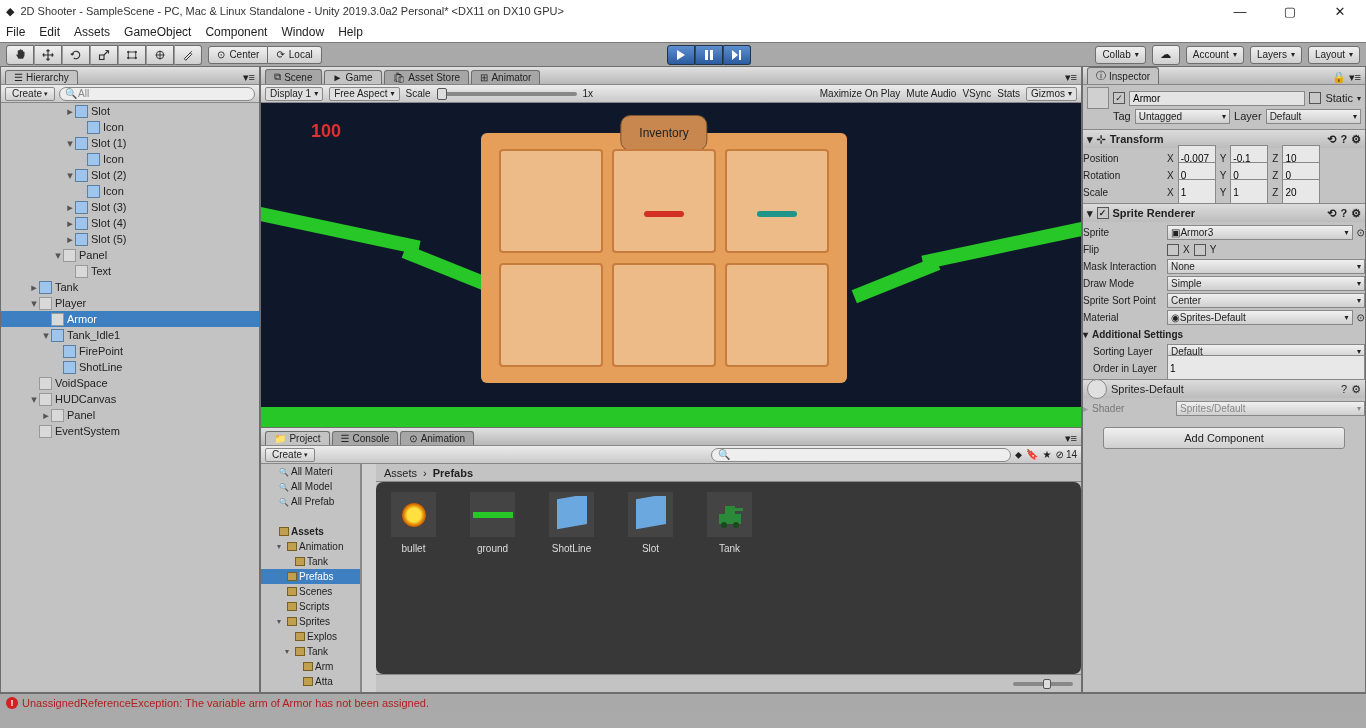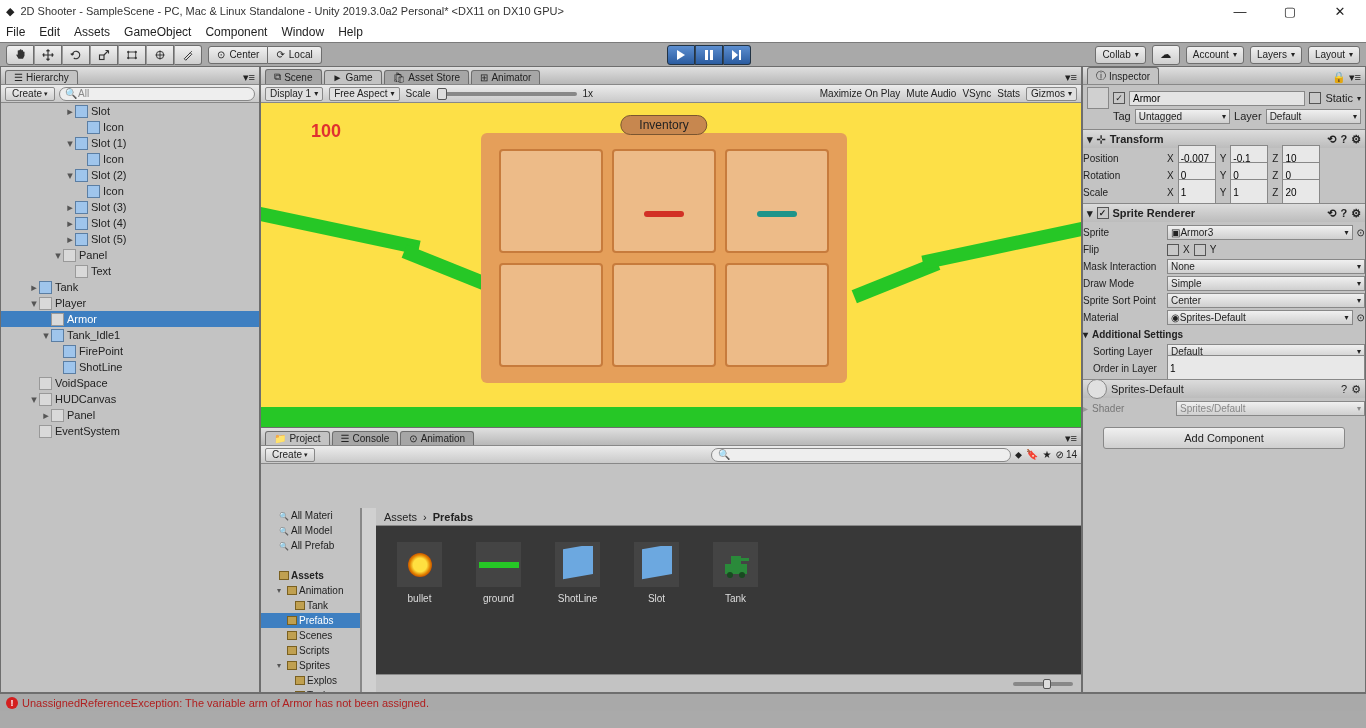--- a/index.html
+++ b/index.html
@@ -46,37 +46,37 @@
   .hicon { width:13px; height:13px; background:#d9d9d9; border:1px solid #999; margin-right:3px; }
   .hicon.pref { background:#9fc5ec; border-color:#5b7ea3; }
 
   
   .center { flex:1; display:flex; flex-direction:column; min-width:0; }
   .center-top { flex:1; background:#c3c3c3; border:1px solid #6e6e6e; display:flex; flex-direction:column; min-height:0; }
   .view-tabs { height:18px; background:linear-gradient(#e0e0e0,#b8b8b8); display:flex; align-items:flex-end; padding-left:4px; border-bottom:1px solid #888; }
   .gamebar { height:18px; background:linear-gradient(#ececec,#c9c9c9); border-bottom:1px solid #888; display:flex; align-items:center; padding:0 4px; font-size:10px; gap:6px; }
   .gamebar .dd { padding:0 4px; border:1px solid #888; background:#e0e0e0; height:14px; display:flex; align-items:center; border-radius:2px; }
   .gamebar .dd::after { content:"▾"; margin-left:3px; font-size:8px; }
-  .game-view { flex:1; background:#fde047; position:relative; overflow:hidden; }
+  .game-view { flex:1; background:#0f172a; position:relative; overflow:hidden; }
   .ground { position:absolute; background:#26c726; }
   .hp { position:absolute; left:50px; top:18px; color:#e03030; font-weight:bold; font-size:18px; font-family:Arial; }
   .inv-panel { position:absolute; left:220px; top:30px; width:366px; height:250px; background:#e59f5a; border-radius:6px; }
-  .inv-label { position:absolute; left:50%; transform:translateX(-50%); top:-18px; background:#c7874f; border:1px solid #7a5530; padding:2px 18px; font-size:12px; color:#222; border-radius:10px; }
+  .inv-label { position:absolute; left:50%; transform:translateX(-50%); top:-18px; background:#c7874f; border:1px solid #7a5530; padding:10px 18px; font-size:12px; color:#222; border-radius:10px; }
   .slot { position:absolute; width:104px; height:104px; background:#edbb88; border:2px solid #c77b3c; border-radius:4px; }
 
   .center-bottom { height:265px; display:flex; flex-direction:column; background:#c3c3c3; border:1px solid #6e6e6e; border-top:none; }
-  .proj-body { flex:1; display:flex; min-height:0;margin-top:44px; }
+  .proj-body { flex:1; display:flex; min-height:0; }
   .proj-tree { width:100px; border-right:1px solid #888; overflow:hidden; font-size:10px; }
   .prow { height:15px; display:flex; align-items:center; padding-left:2px; gap:2px; white-space:nowrap; }
   .prow.sel { background:#3e7fc1; color:#fff; }
   .ficon { width:10px; height:9px; background:#c0a050; border:1px solid #7a6020; }
   .sicon::before { content:"🔍"; font-size:8px; color:#d6a200; }
   .proj-grid { flex:1; display:flex; flex-direction:column; }
   .crumb { height:18px; border-bottom:1px solid #888; display:flex; align-items:center; padding:0 8px; font-size:11px; gap:6px; }
-  .grid { flex:1; background:#383838; display:flex; padding:16px; gap:24px; }
+  .grid { flex:1; background:#383838; display:flex; padding:10px; gap:24px;border-radius:7px; }
   .asset { width:55px; display:flex; flex-direction:column; align-items:center; gap:6px; color:#ddd; font-size:10px; }
   .thumb { width:45px; height:45px; background:#444; display:flex; align-items:center; justify-content:center; }
 
   
   .inspector { width:284px; background:#c3c3c3; border:1px solid #6e6e6e; display:flex; flex-direction:column; }
   .ins-header { padding:4px; background:#c3c3c3; font-size:11px; }
   .ins-row { display:flex; align-items:center; gap:4px; height:18px; }
   .ins-input { flex:1; height:15px; background:#e4e4e4; border:1px solid #888; padding:0 3px; font-size:10px; }
   .ins-dd { height:15px; background:linear-gradient(#f0f0f0,#cfcfcf); border:1px solid #888; padding:0 3px; font-size:10px; display:flex; align-items:center; flex:1; }
   .ins-dd::after { content:"▾"; margin-left:auto; font-size:8px; }

